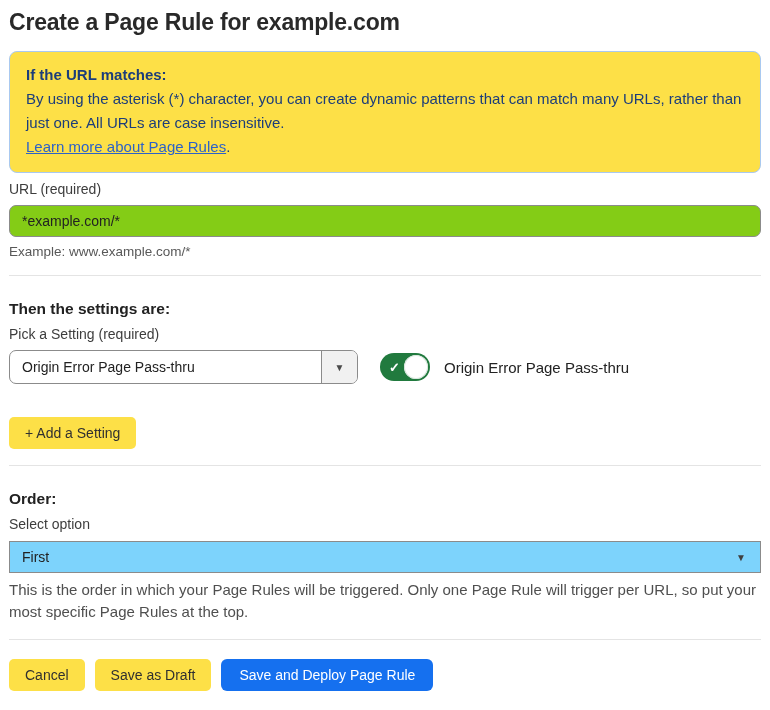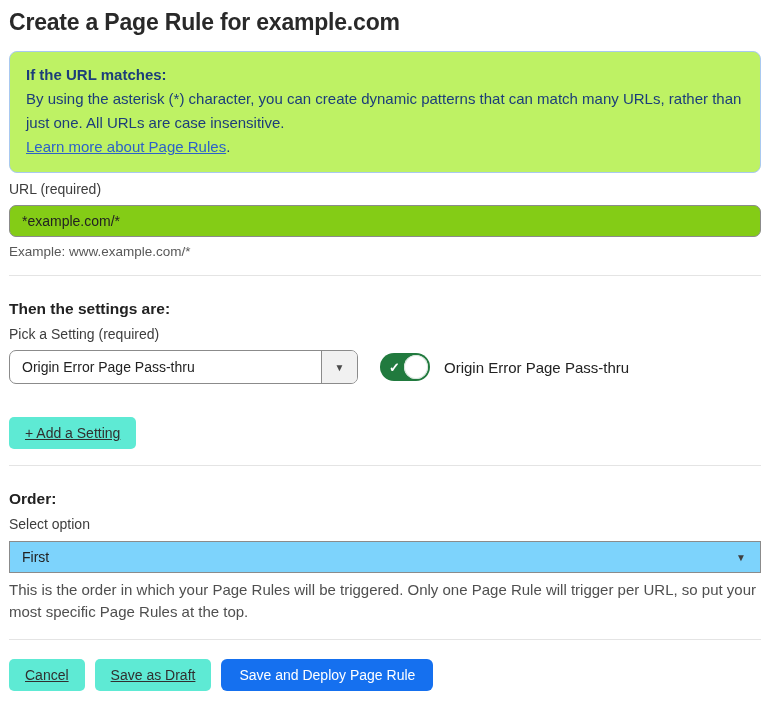--- a/index.html
+++ b/index.html
@@ -15,21 +15,21 @@
   .page-title {
     font-size: 23px;
     font-weight: 700;
     color: #292929;
     margin: 9px 0 0 0;
     letter-spacing: -0.2px;
   }
 
   .info-box {
     margin-top: 15px;
-    background: #bef264;
+    background: #fde047;
     border: 1px solid #a9c9f0;
     border-radius: 8px;
     padding: 11px 16px 13px 16px;
     font-size: 15px;
     line-height: 24px;
     color: #1c3d7a;
   }
   .info-box .info-heading { font-weight: 700; }
   .info-box a.info-link {
     color: #2c62c8;
@@ -157,23 +157,22 @@
     height: 32px;
     border: none;
     border-radius: 5px;
     font-family: "Liberation Sans", sans-serif;
     font-size: 14px;
     padding: 0 16px;
     cursor: pointer;
     line-height: 32px;
   }
   .btn-gray {
-    background: #5eead4;
+    background: #fde047;
     color: #303030;
-    text-decoration: underline;
   }
   .btn-primary {
     background: #1570ef;
     color: #ffffff;
     border-radius: 6px;
     padding: 0 18px;
   }
   .add-setting-btn { margin-top: 33px; }
 
   .select {

